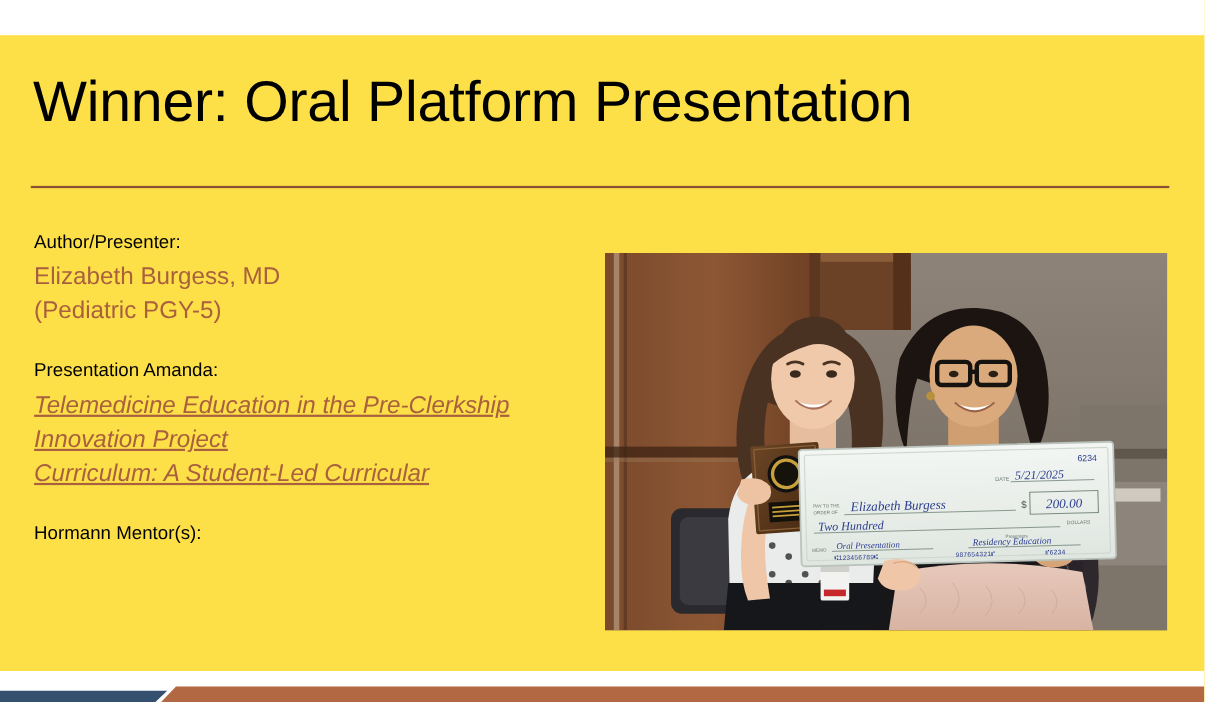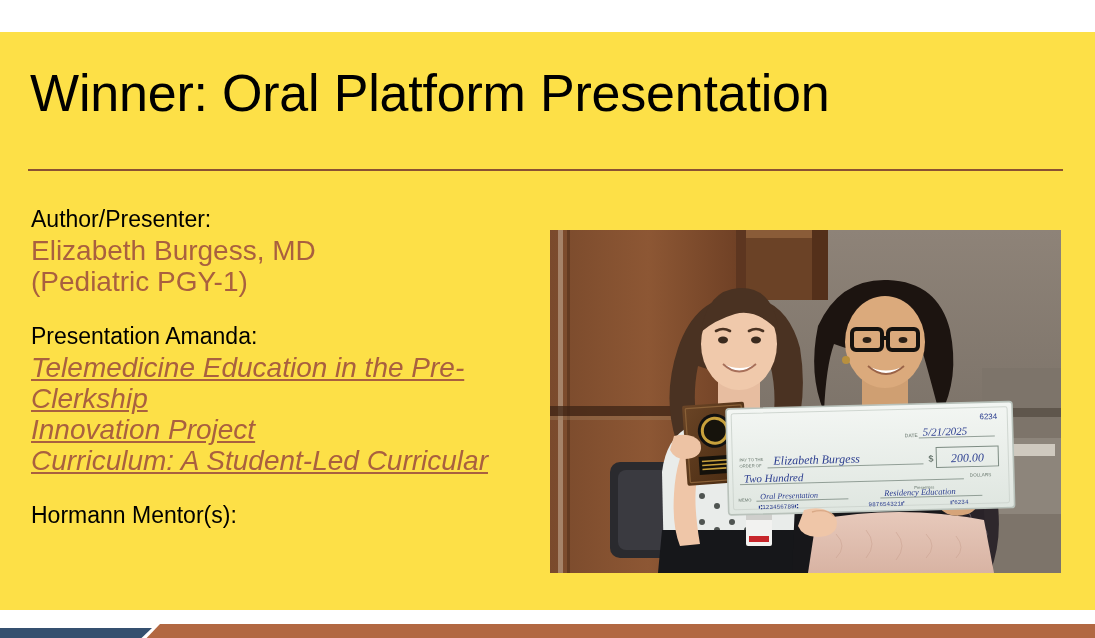--- a/index.html
+++ b/index.html
@@ -48,26 +48,26 @@
   .body-col {
     position: absolute;
     left: 31px;
     top: 172px;
     width: 505px;
   }
   .block { margin-bottom: 24px; }
   .block:last-child { margin-bottom: 0; }
 
   .lbl {
-    font-size: 23px;
+    font-size: 17px;
     line-height: 31px;
     color: #000000;
   }
   .val {
-    font-size: 28px;
+    font-size: 22px;
     line-height: 31px;
     color: #A9603F;
   }
   .val.italic {
     font-style: italic;
     text-decoration: underline;
   }
 
   
   .misspelled {
@@ -120,21 +120,21 @@
 
   <div class="slide-title">Winner: Oral Platform Presentation</div>
 
   <div class="title-rule"></div>
 
   <div class="body-col">
 
     <div class="block">
       <div class="lbl">Author/Presenter:</div>
       <div class="val">Elizabeth Burgess, MD</div>
-      <div class="val">(Pediatric PGY-1)</div>
+      <div class="val">(Pediatric PGY-5)</div>
     </div>
 
     <div class="block">
       <div class="lbl">Presentation Amanda:</div>
       <div class="val italic">Telemedicine Education in the Pre-Clerkship</div>
       <div class="val italic">Innovation Project</div>
       <div class="val italic">Curriculum: A Student-Led Curricular</div>
     </div>
 
     <div class="block">

